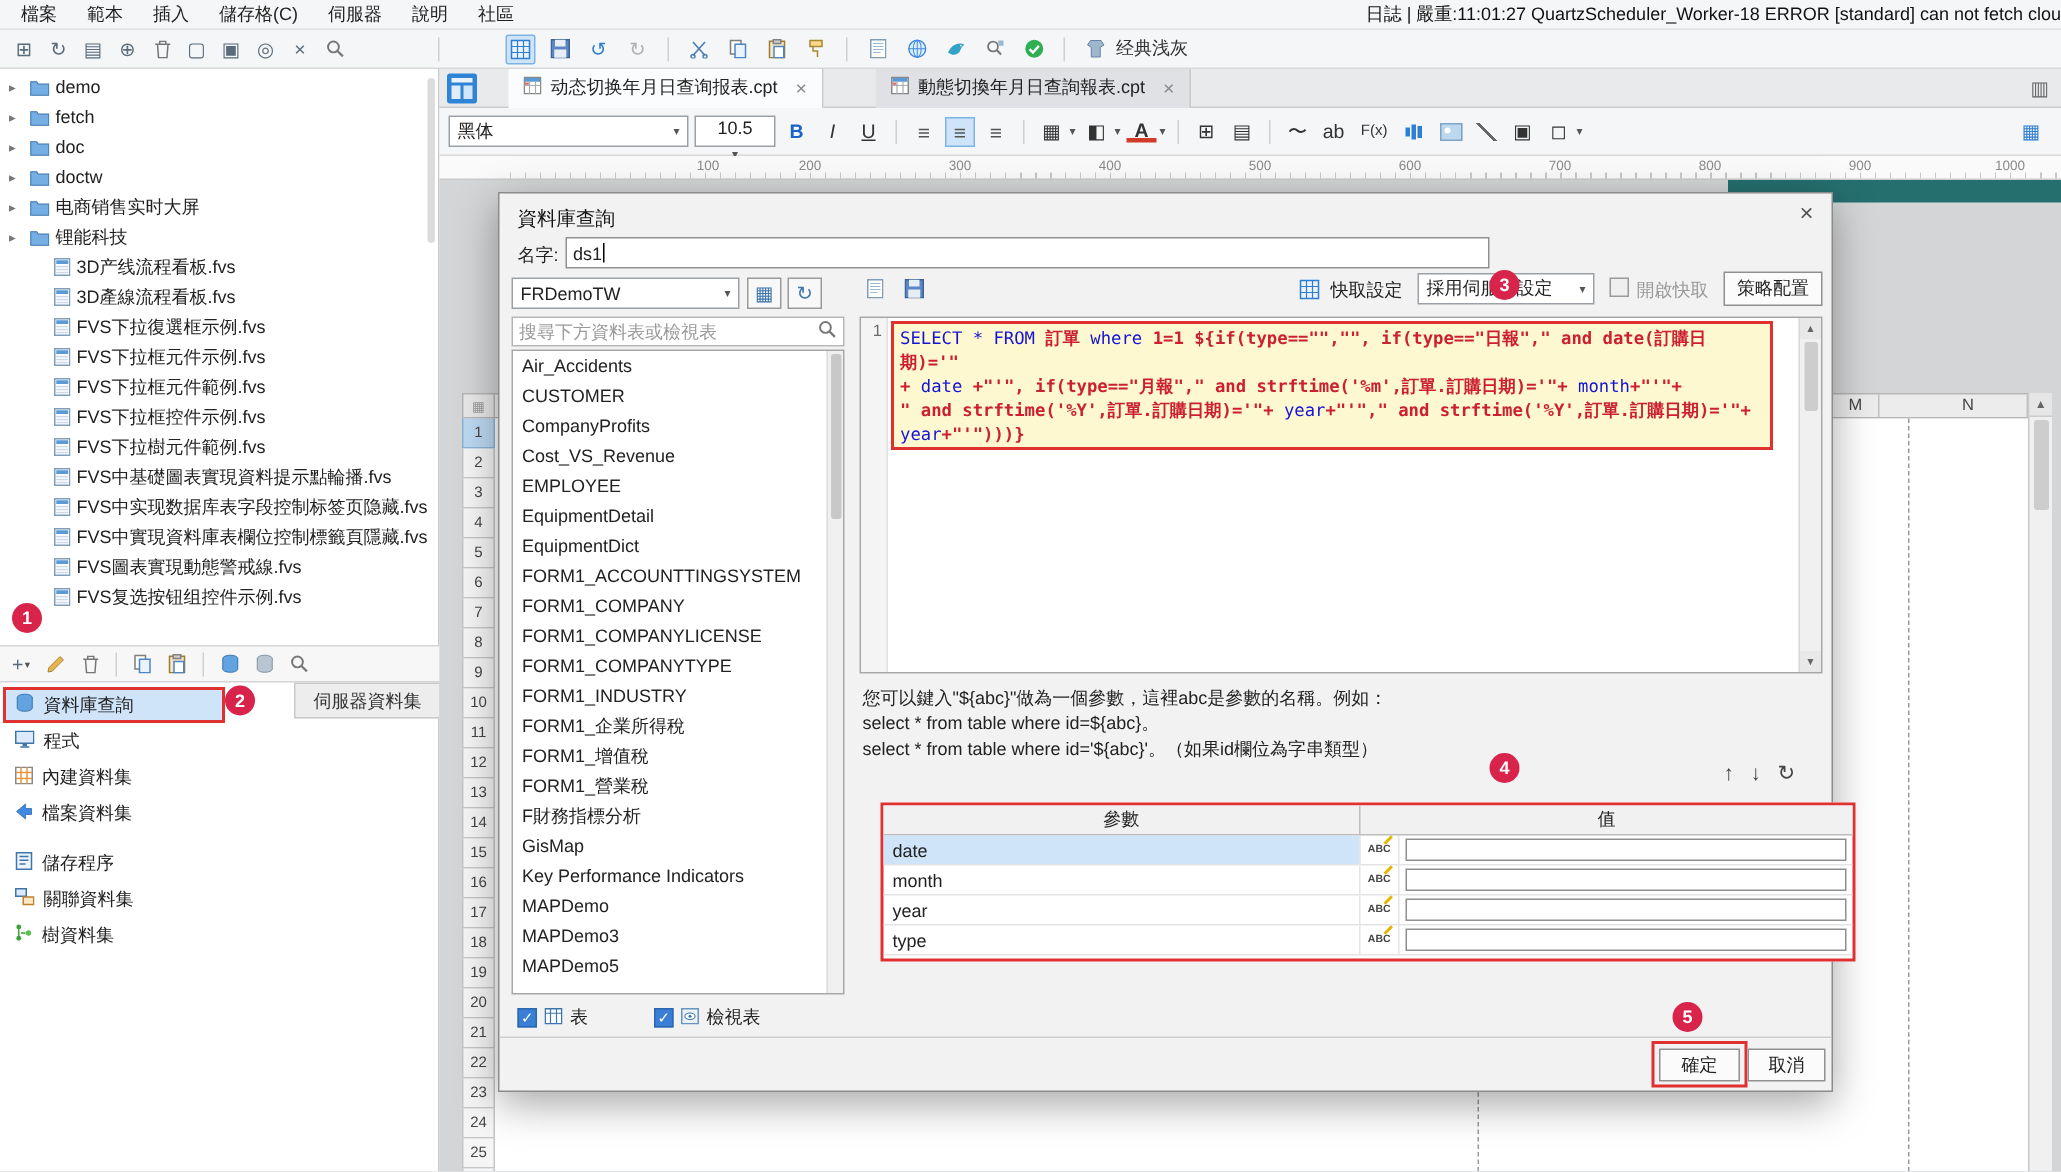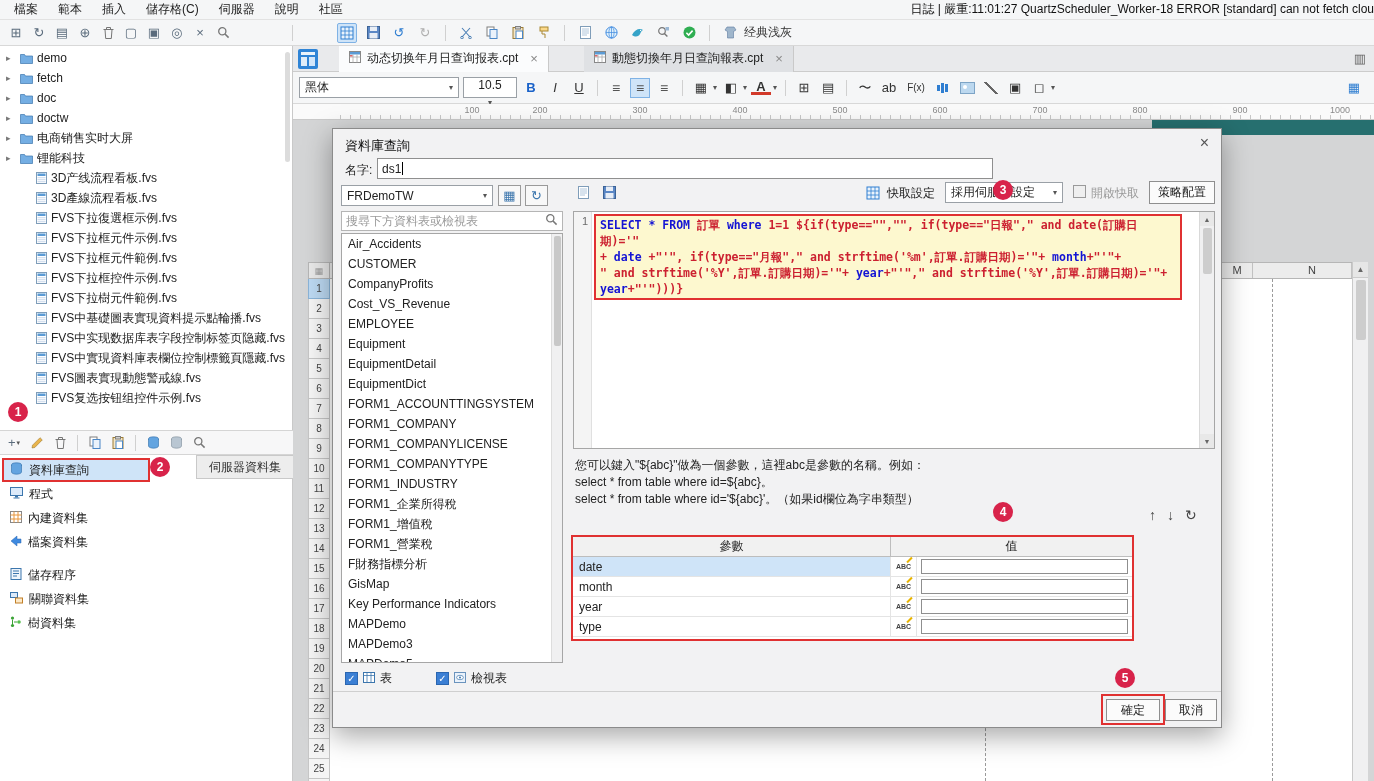--- a/index.html
+++ b/index.html
@@ -120,30 +120,30 @@
   #cache-select { position:absolute; left:372px; top:1px; width:118px; }
   #cache-cb { position:absolute; left:500px; top:4px; }
   #cache-cb-label { position:absolute; left:518px; top:4px; color:#9a9a9a; }
   #strategy-btn { position:absolute; left:576px; top:0; width:66px; height:23px; }
   .btn { background:#fbfbfb; border:1px solid #8f8f8f; display:flex; align-items:center; justify-content:center; font-size:12px; color:#222; }
 
   #sql-editor { position:absolute; left:240px; top:82px; width:642px; height:238px; background:#fff; border:1px solid #a6a6a6; }
   #sql-gutter { position:absolute; left:0; top:0; width:18px; height:100%; background:#f4f4f4; border-right:1px solid #e0e0e0; font-size:11px; color:#6b6b6b; text-align:right; padding:3px 3px 0 0; }
   #sql-code { position:absolute; left:20px; top:2px; width:588px; background:#fdf8cf; border:2px solid #e03131; padding:1px 4px; font-family:"DejaVu Sans Mono",monospace; font-size:11.5px; line-height:16px; }
   .sql-line { white-space:pre-wrap; }
-  .sql-kw { color:#1414d4; font-weight:bold; }
+  .sql-kw { color:#1414d4; font-weight:normal; }
   .sql-s { color:#cc2030; font-weight:bold; }
   #sql-scroll { position:absolute; right:0; top:0; width:15px; height:100%; background:#f0f0f1; border-left:1px solid #d9d9d9; }
   #sql-scroll .sb { height:14px; display:flex; align-items:center; justify-content:center; font-size:7px; color:#666; background:#e8e8e8; }
   #sql-scroll .sb.bottom { position:absolute; bottom:0; left:0; right:0; }
   #sql-scroll .thumb { width:9px; height:46px; margin:2px auto 0; background:#cdcdcd; border-radius:2px; }
 
   #help-text { position:absolute; left:242px; top:328px; line-height:17px; color:#222; }
   #param-arrows { position:absolute; left:816px; top:378px; display:flex; gap:11px; font-size:14px; color:#444; }
-  #param-annot { position:absolute; left:238px; top:406px; width:563px; height:106px; border:2px solid #e03131; background:#fff; }
+  #param-annot { position:absolute; left:254px; top:406px; width:650px; height:106px; border:2px solid #e03131; background:#fff; }
   #param-header { display:flex; height:20px; background:#f1f1f1; border-bottom:1px solid #bdbdbd; }
   #ph-name { width:318px; display:flex; align-items:center; justify-content:center; border-right:1px solid #bdbdbd; }
   #ph-value { flex:1; display:flex; align-items:center; justify-content:center; }
   .p-row { display:flex; height:20px; border-bottom:1px solid #e4e4e4; }
   .p-name { width:318px; display:flex; align-items:center; padding-left:6px; border-right:1px solid #e4e4e4; }
   .p-row.selected .p-name { background:#cfe4f8; }
   .p-abc { width:26px; display:flex; align-items:center; justify-content:center; border-right:1px solid #e4e4e4; position:relative; }
   .abc-t { font-size:7px; font-weight:bold; color:#444; letter-spacing:0; }
   .abc-t::after { content:""; position:absolute; right:3px; top:2px; width:7px; height:2px; background:#e8b400; transform:rotate(-45deg); }
   .p-val { flex:1; display:flex; }
@@ -773,21 +773,20 @@
           </svg></span>
     </div>
 
     <div id="tbl-list">
 
     <div class="tbl-item">Air_Accidents</div>
         <div class="tbl-item">CUSTOMER</div>
         <div class="tbl-item">CompanyProfits</div>
         <div class="tbl-item">Cost_VS_Revenue</div>
         <div class="tbl-item">EMPLOYEE</div>
-        <div class="tbl-item">Equipment</div>
         <div class="tbl-item">EquipmentDetail</div>
         <div class="tbl-item">EquipmentDict</div>
         <div class="tbl-item">FORM1_ACCOUNTTINGSYSTEM</div>
         <div class="tbl-item">FORM1_COMPANY</div>
         <div class="tbl-item">FORM1_COMPANYLICENSE</div>
         <div class="tbl-item">FORM1_COMPANYTYPE</div>
         <div class="tbl-item">FORM1_INDUSTRY</div>
         <div class="tbl-item">FORM1_企業所得稅</div>
         <div class="tbl-item">FORM1_增值稅</div>
         <div class="tbl-item">FORM1_營業稅</div>

